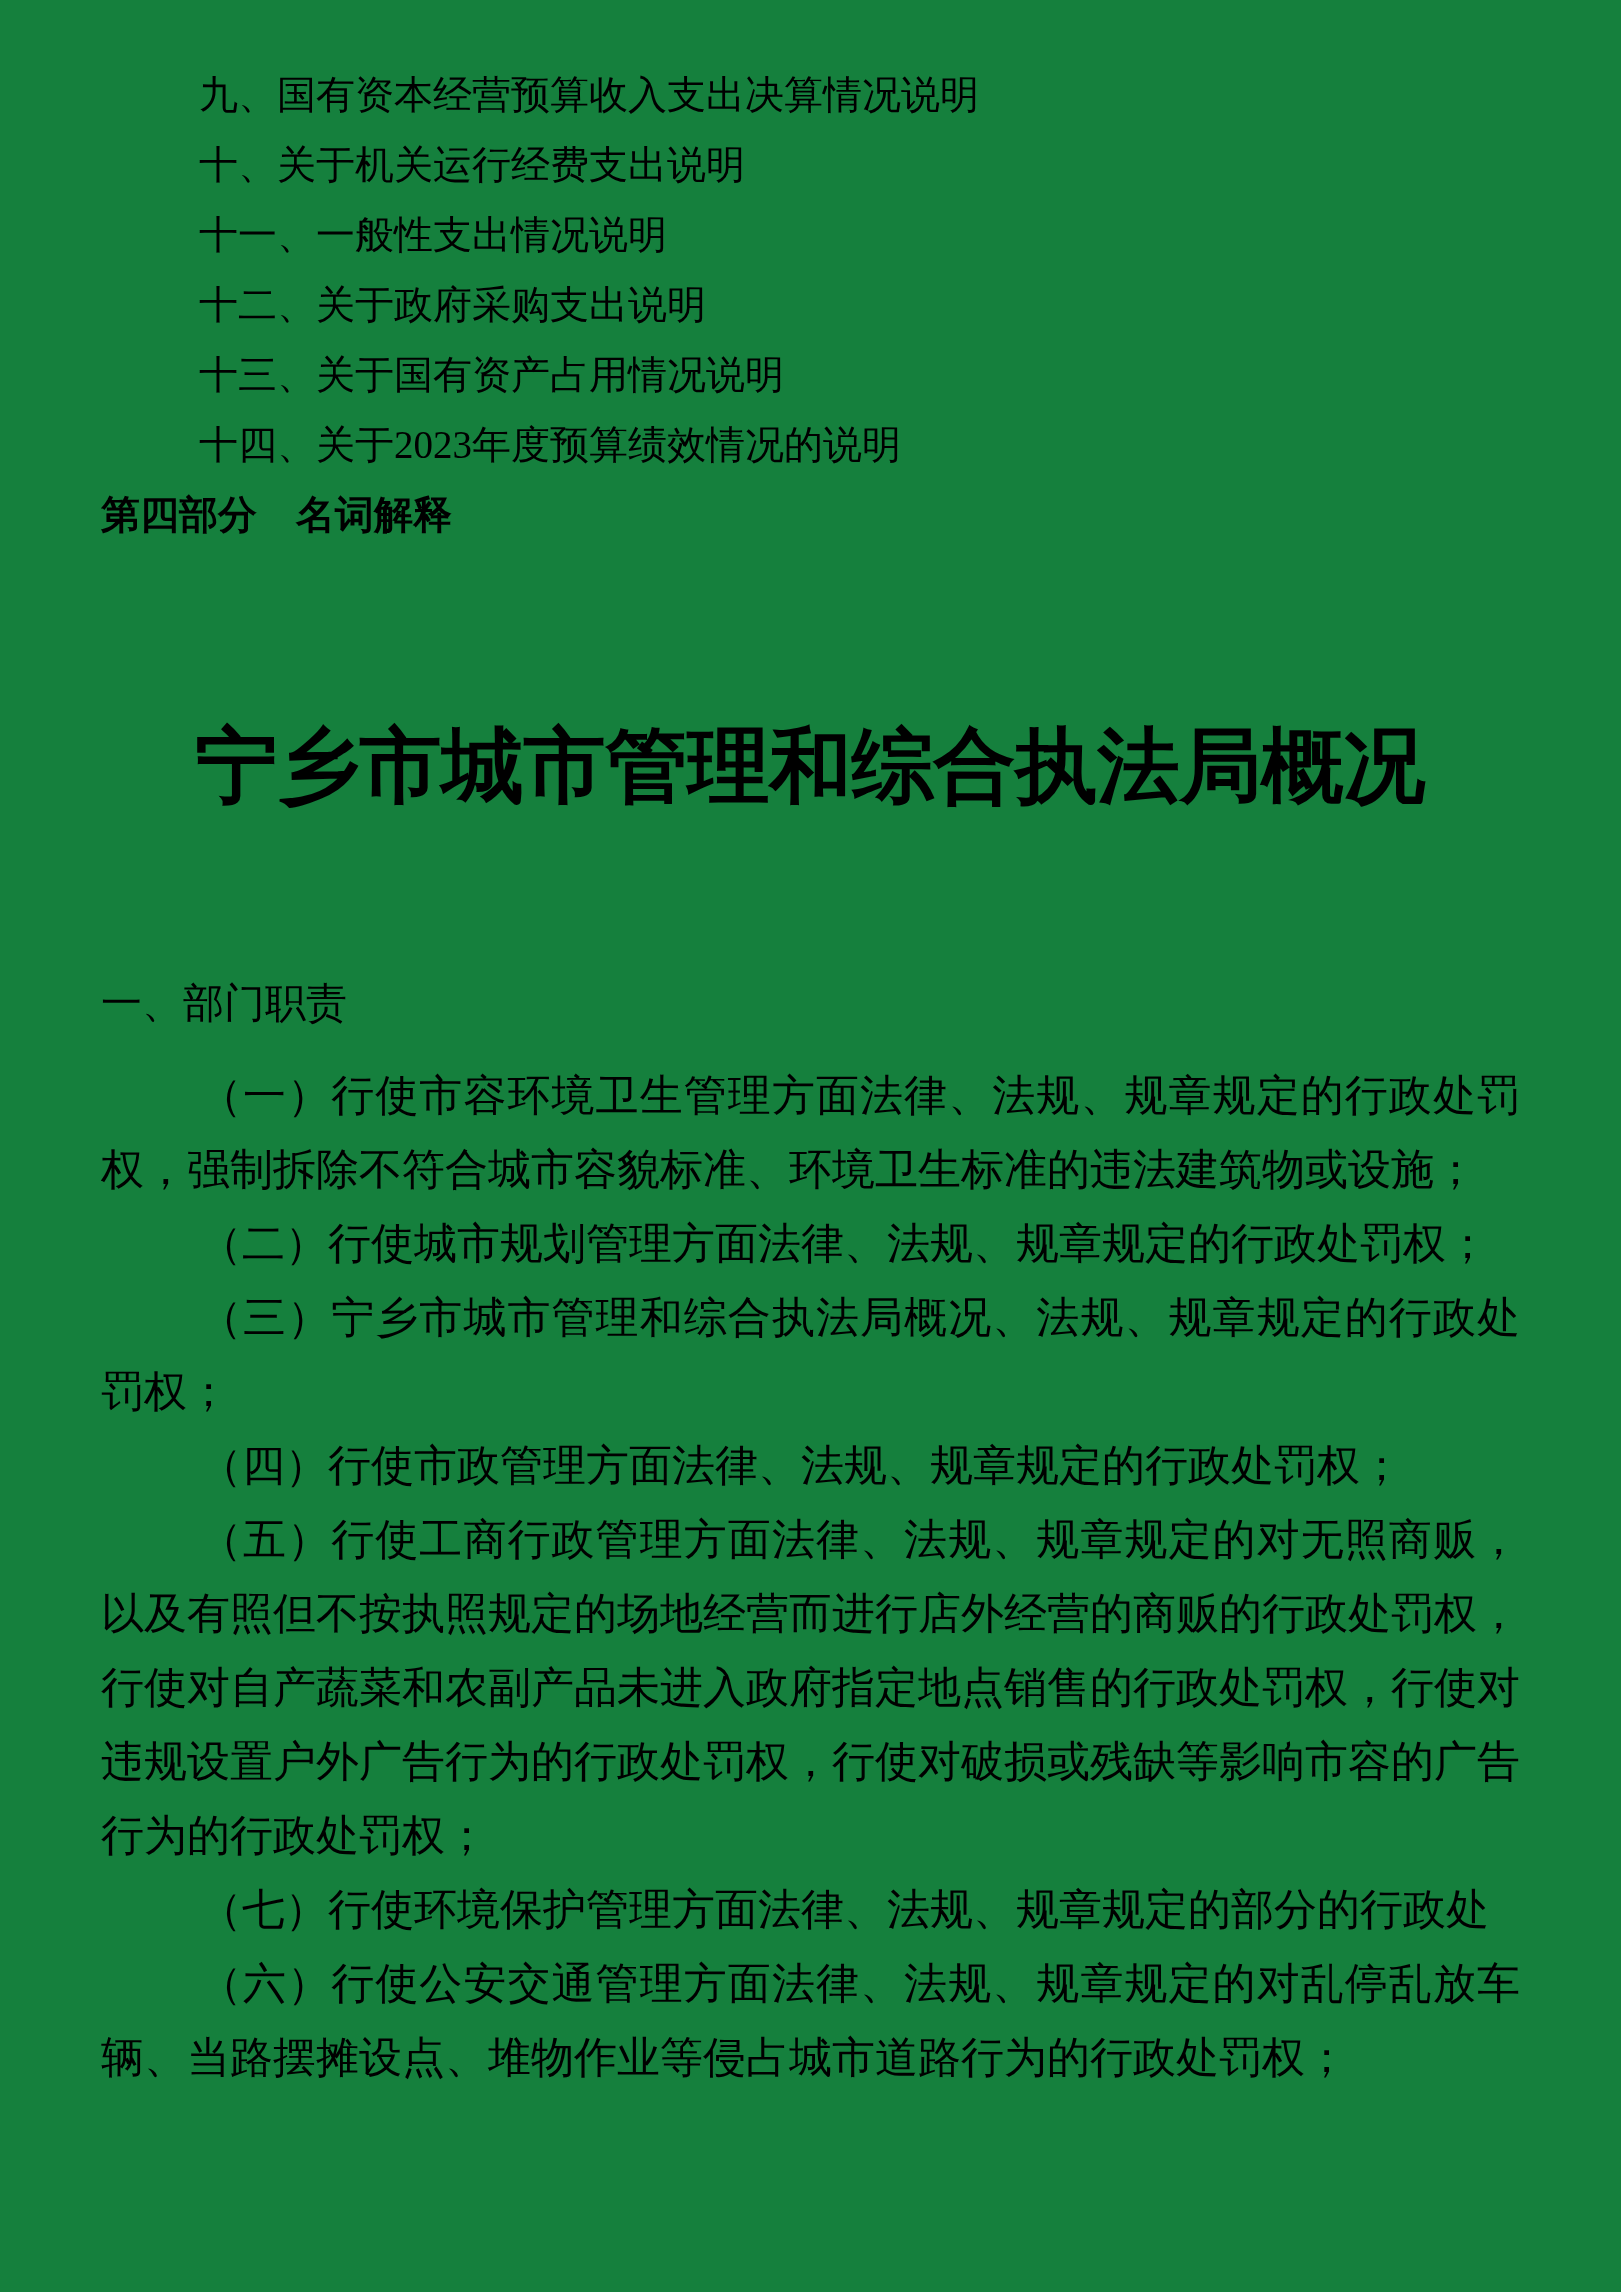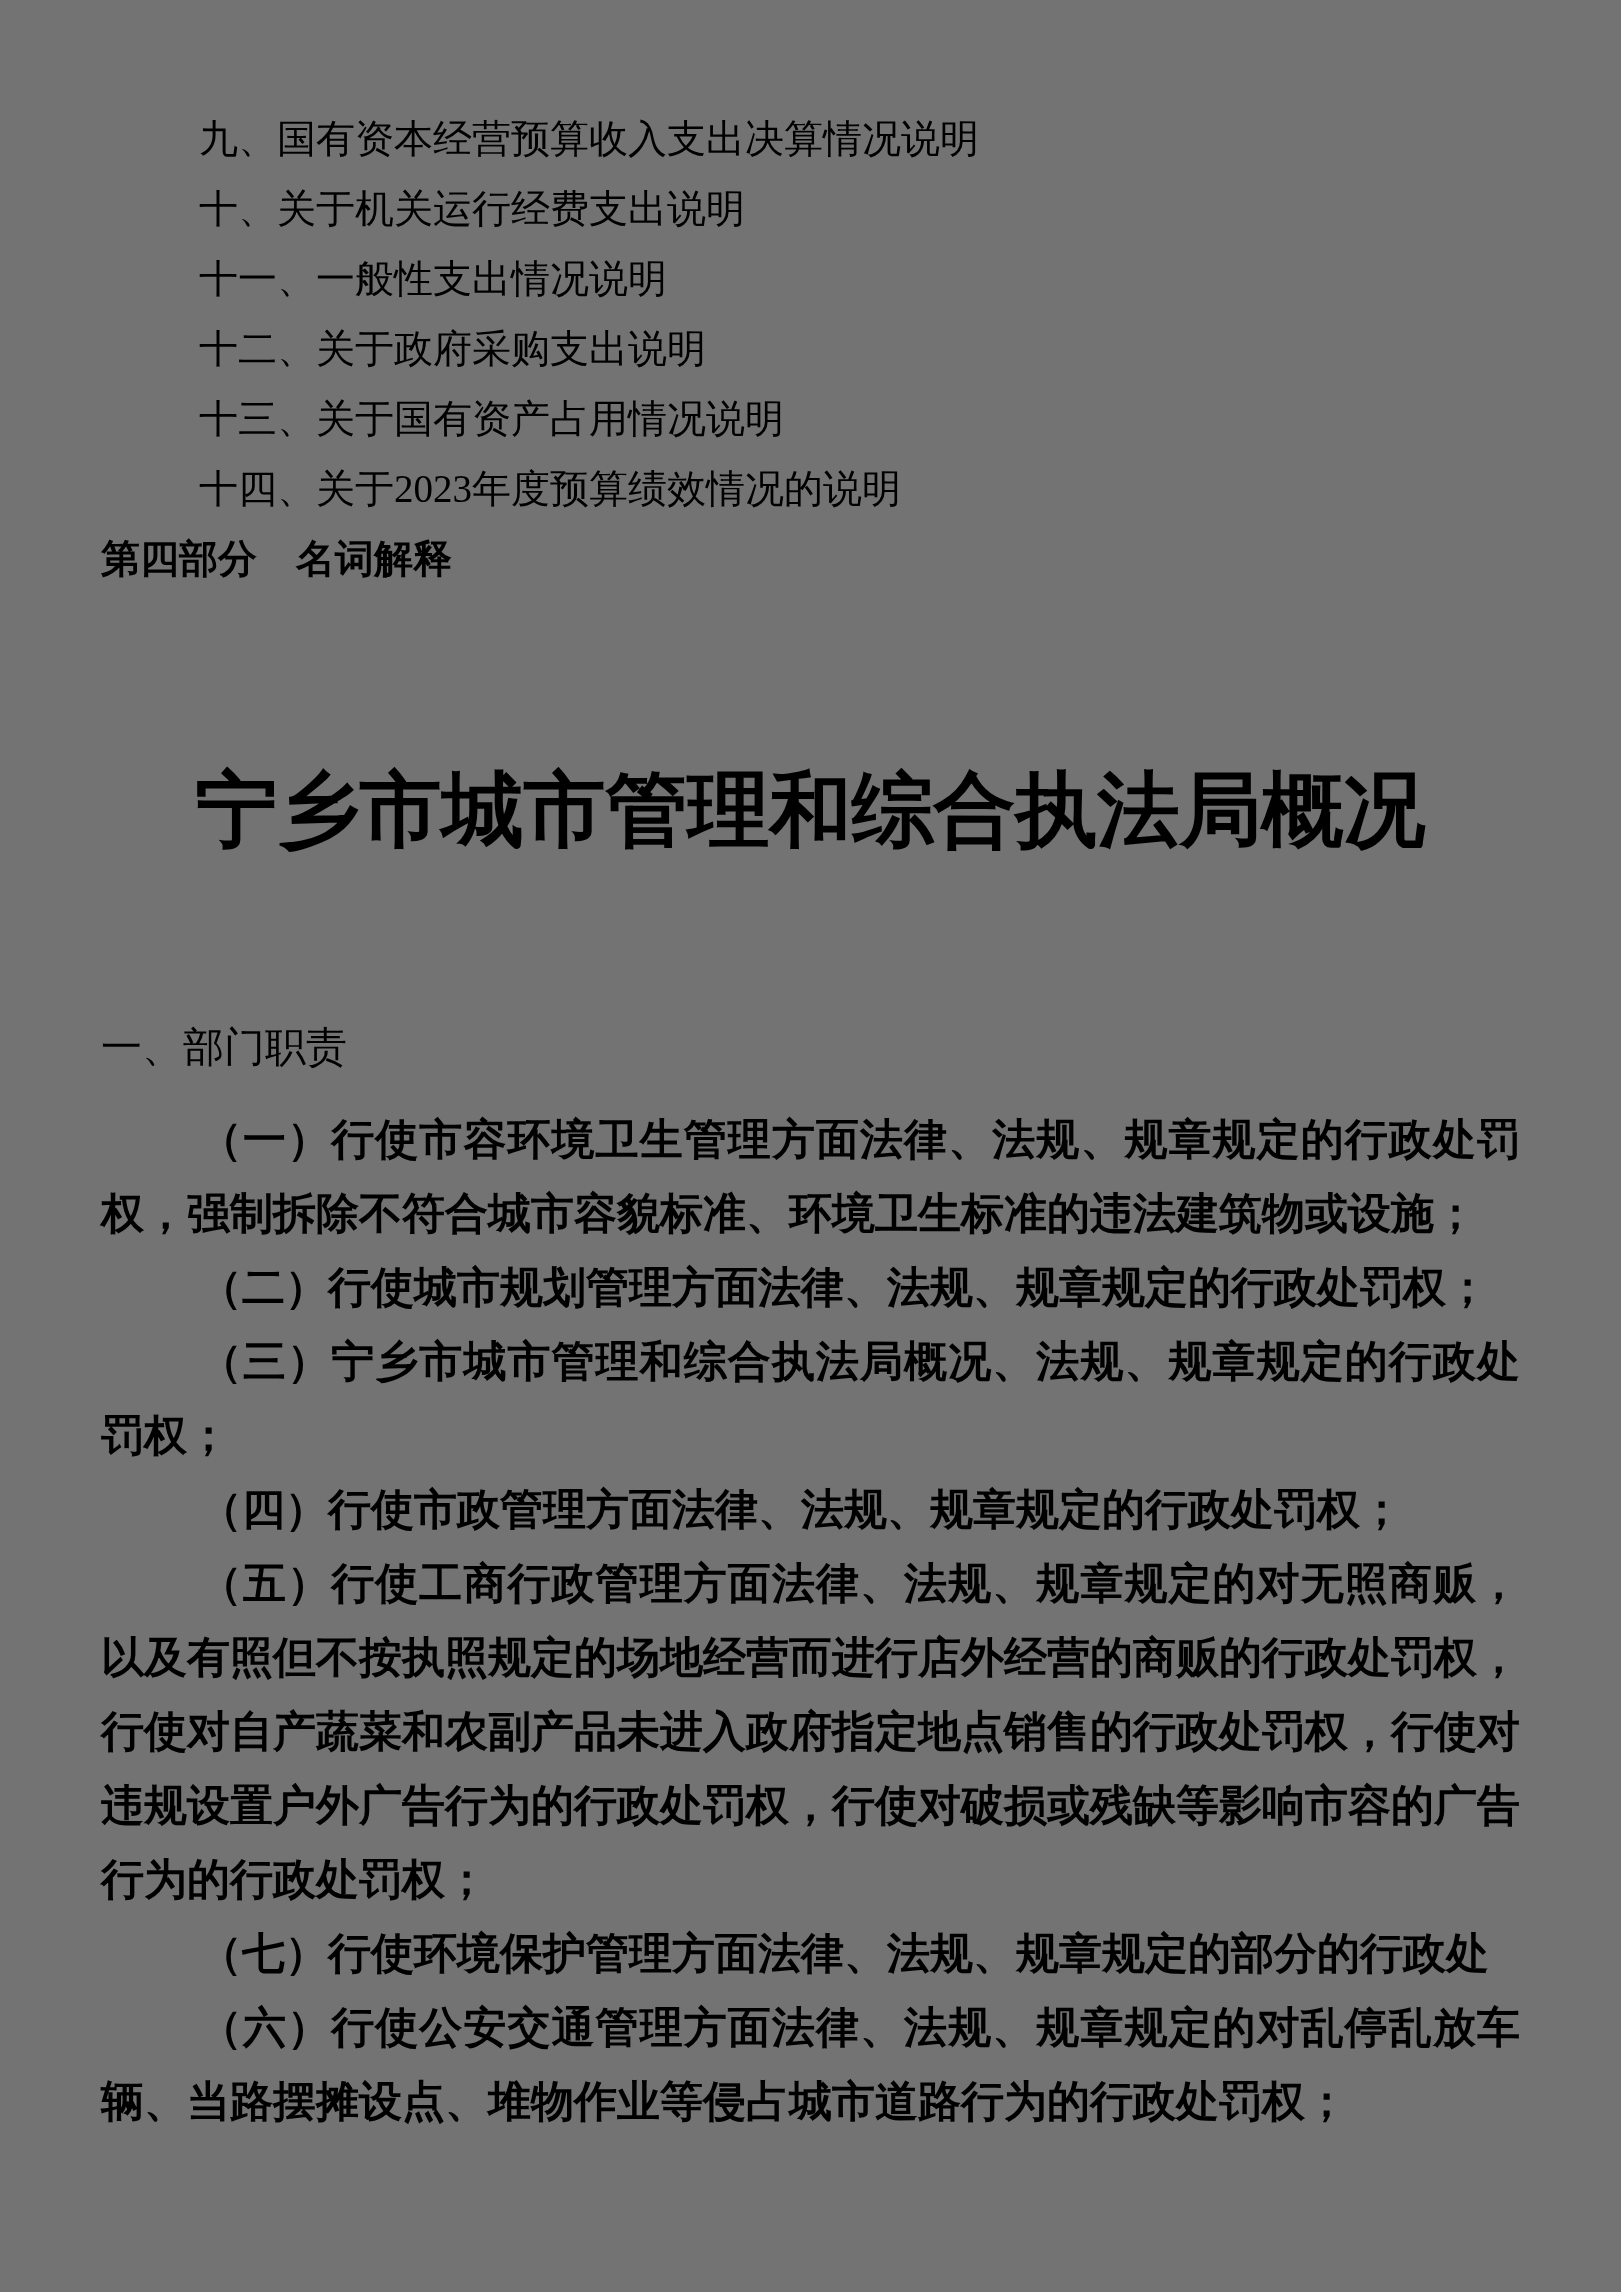--- a/index.html
+++ b/index.html
@@ -8,22 +8,22 @@
     height: 2293px;
     background: #ffffff;
     color: #000000;
     font-family: "Liberation Serif", "DejavU Serif", serif;
     overflow: hidden;
   }
   .page {
     box-sizing: border-box;
     width: 1621px;
     height: 2293px;
-    padding: 104px 101px 0 101px;
-    background: #737373;
+    padding: 60px 101px 0 101px;
+    background: #15803d;
   }
   
   .toc-item {
     font-size: 39px;
     line-height: 70px;
     padding-left: 98px;
     font-family: "Liberation Serif", "DejaVu Serif", serif;
     white-space: nowrap;
   }
   
@@ -57,21 +57,20 @@
   .body-text {
     margin-top: 25.5px;
   }
   .body-text p {
     margin: 0;
     font-size: 43px;
     line-height: 74px;
     text-indent: 98px;
     text-align: justify;
     font-family: "Liberation Serif", "DejaVu Serif", serif;
-    font-weight: bold;
   }
 </style>
 </head>
 <body>
 
 <div class="page">
 
   <div class="toc">
       <div class="toc-item">九、国有资本经营预算收入支出决算情况说明</div>
       <div class="toc-item">十、关于机关运行经费支出说明</div>

